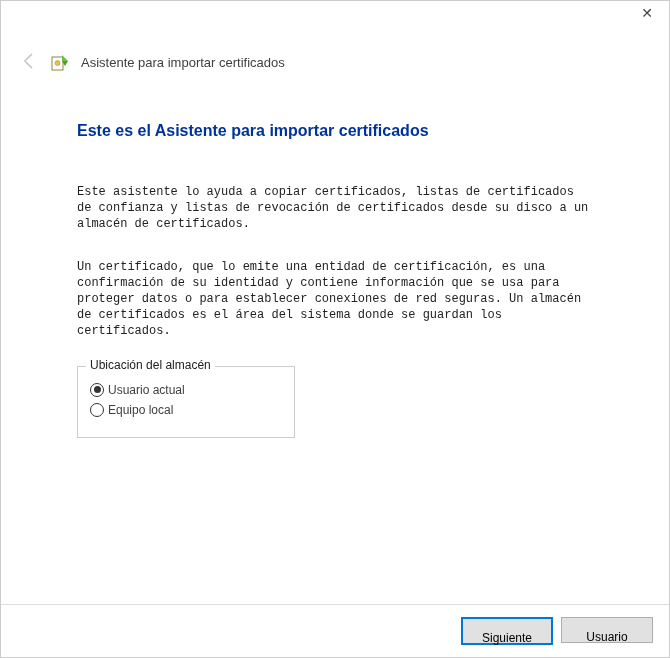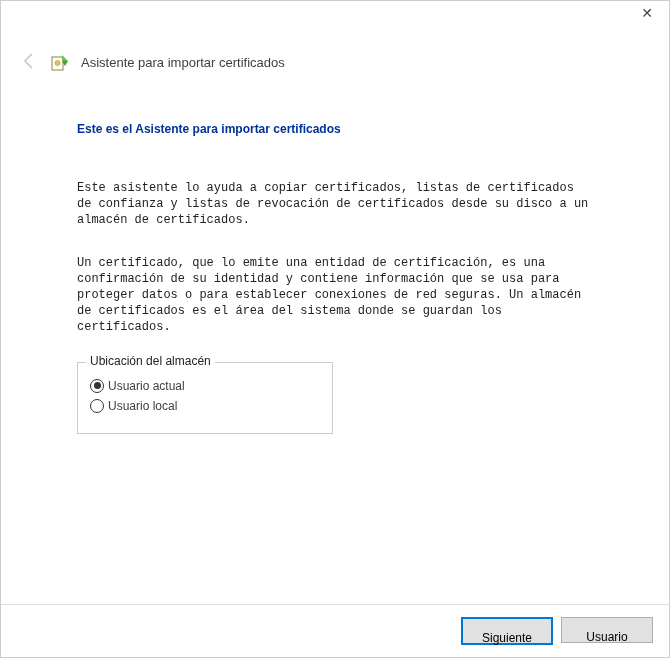--- a/index.html
+++ b/index.html
@@ -57,35 +57,35 @@
     .header-icon svg { width: 100%; height: 100%; }
     .header-title {
       color: #404040;
       font-size: 13px;
     }
     .content {
       flex: 1;
       padding: 48px 76px 20px 76px;
     }
     .main-heading {
-      font-size: 12px;
+      font-size: 16px;
       font-weight: bold;
       color: #003399;
       margin-bottom: 44px;
     }
     .para {
       font-size: 12px;
       color: #222;
       line-height: 1.35;
       margin-bottom: 26px;
       font-family: Liberation Mono, monospace;
     }
     .fieldset {
       border: 1px solid #ccc;
-      width: 256px;
+      width: 218px;
       padding: 10px 12px 14px 12px;
       position: relative;
       margin-top: 8px;
       margin-bottom: 24px;
     }
     .fieldset-legend {
       position: absolute;
       top: -9px;
       left: 8px;
       background: #fff;
@@ -177,21 +177,21 @@
 
       <div class="radio-row">
         <span class="radio-circle">
             <span class="radio-dot"></span>
           </span>
         <span class="radio-label">Usuario actual</span>
       </div>
 
       <div class="radio-row">
         <span class="radio-circle"></span>
-        <span class="radio-label">Usuario local</span>
+        <span class="radio-label">Equipo local</span>
       </div>
     </div>
 
   </div>
 
   <div class="footer">
     <button class="btn btn-primary">Siguiente</button>
     <button class="btn">Usuario</button>
   </div>
 

